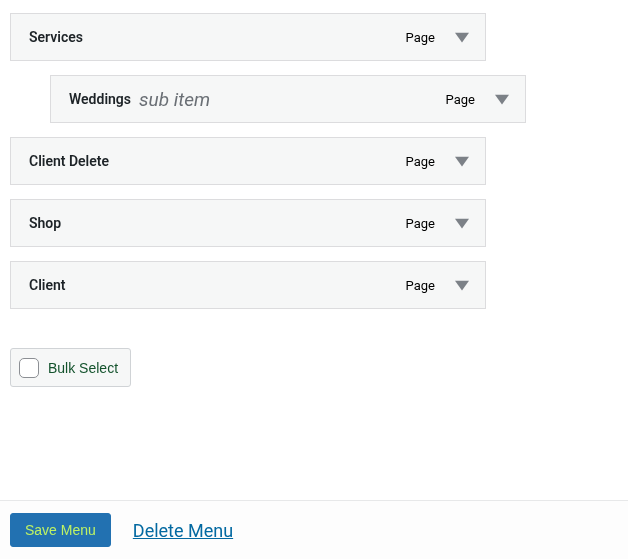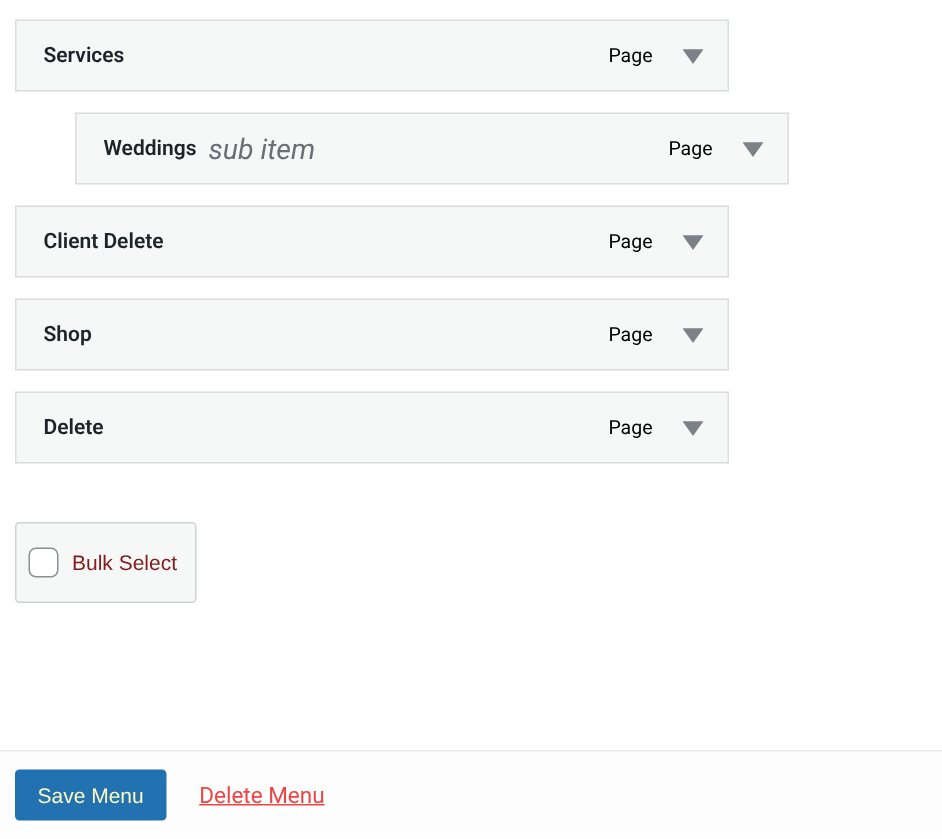--- a/index.html
+++ b/index.html
@@ -63,26 +63,26 @@
   }
   .toggle-icon svg { display: block; }
 
   .bulk-row {
     margin: 29px 0 0 0;
     padding: 0 10px;
   }
   .bulk-btn {
     display: inline-flex;
     align-items: center;
-    height: 54px;
+    height: 39px;
     padding: 0 12px 0 8px;
     border: 1px solid #d0d3d6;
     border-radius: 3px;
     background: #f6f7f7;
-    color: #7f1d1d;
+    color: #14532d;
     font-size: 14px;
     cursor: pointer;
   }
   .chk {
     width: 20px;
     height: 20px;
     border: 1.2px solid #8c8f94;
     border-radius: 5px;
     background: #fff;
     margin-right: 9px;
@@ -94,31 +94,31 @@
     right: 0;
     bottom: 0;
     border-top: 1px solid #e7e8e9;
     background: #fdfdfd;
     padding: 12px 10px 12px 10px;
     display: flex;
     align-items: center;
   }
   .save-btn {
     background: #2271b1;
-    color: #fef9c3;
+    color: #bef264;
     border: 1px solid #2271b1;
     border-radius: 3px;
     font-size: 14px;
     padding: 8px 14px;
     cursor: pointer;
   }
   .delete-link {
-    color: #ef4444;
+    color: #0369a1;
     text-decoration: underline;
-    font-size: 15px;
+    font-size: 18px;
     margin-left: 22px;
     cursor: pointer;
   }
 </style>
 </head>
 <body>
 
 <div class="menu-structure" id="menu-list">
     <div class="menu-item">
       <div class="menu-bar first">
@@ -164,21 +164,21 @@
         <span class="item-type">Page</span>
         <span class="toggle-icon">
           <svg width="14" height="14" viewBox="0 0 10 10">
             <path d="M0 2 L10 2 L5 9 Z" fill="currentColor"></path>
           </svg>
         </span>
       </div>
     </div>
     <div class="menu-item">
       <div class="menu-bar">
-        <span class="item-title">Delete</span>
+        <span class="item-title">Client</span>
         <span class="spacer"></span>
         <span class="item-type">Page</span>
         <span class="toggle-icon">
           <svg width="14" height="14" viewBox="0 0 10 10">
             <path d="M0 2 L10 2 L5 9 Z" fill="currentColor"></path>
           </svg>
         </span>
       </div>
     </div>
   </div>

